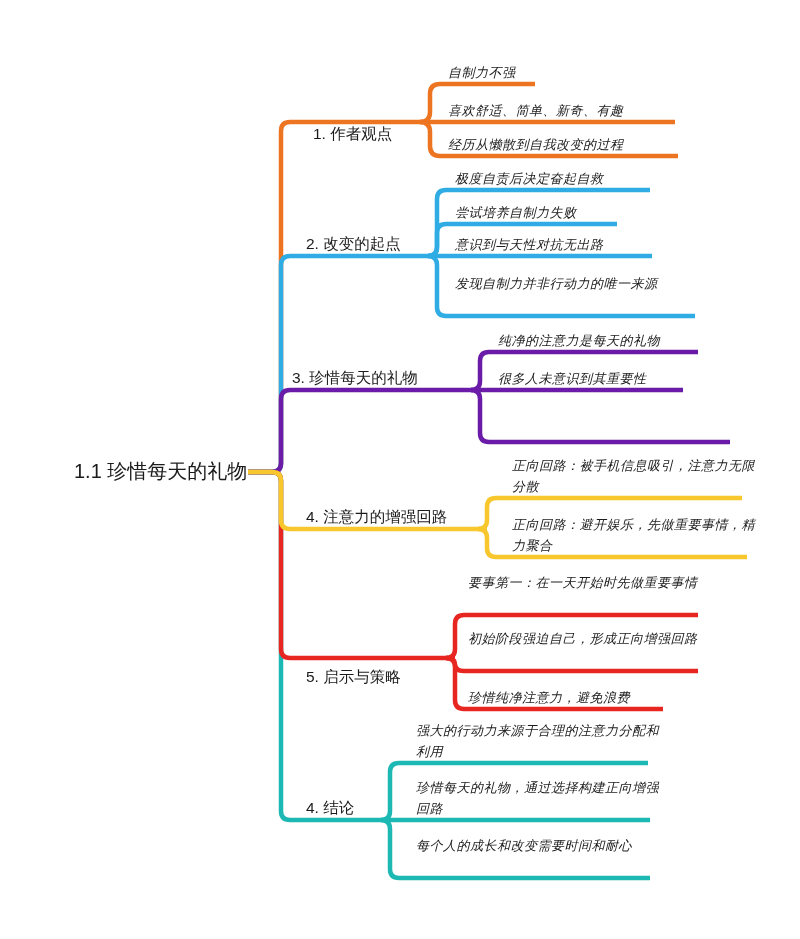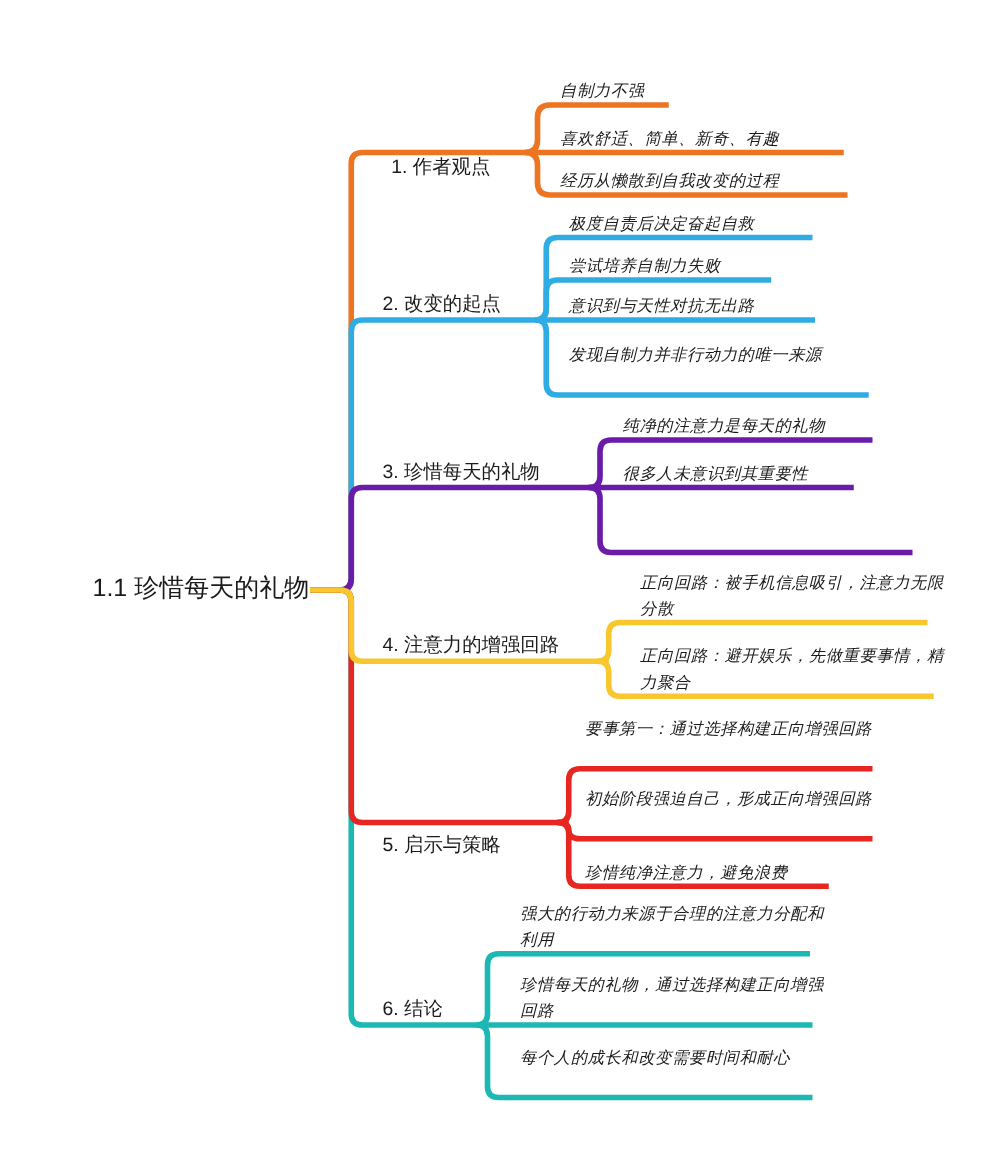--- a/index.html
+++ b/index.html
@@ -26,21 +26,21 @@
     position:absolute;
     left:74px;top:459px;
     font-size:20px;
     line-height:24px;
     white-space:nowrap;
   }
   .lbl{position:absolute;font-size:15.5px;line-height:21px;white-space:nowrap;}
   
   .lbl-1{left:313px;top:99px;margin-top:24px;}
   .lbl-2{left:306px;top:233px;}
-  .lbl-3{left:306px;top:367px;text-align:right;}
+  .lbl-3{left:292px;top:367px;text-align:right;}
   .lbl-4{left:306px;top:506px;}
   .lbl-5{left:306px;top:666px;}
   .lbl-6{left:306px;top:797px;}
   
   .c-1-0{left:448px;top:62px;}
   .c-1-1{left:448px;top:100px;}
   .c-1-2{left:448px;top:134px;}
   
   .c-2-0{left:455px;top:168px;}
   .c-2-1{left:455px;top:202px;}
@@ -96,38 +96,38 @@
     <path d="M478 529 Q487 529 487 538 V548 Q487 557 496 557 H747" stroke="#F8C72E"></path>
   </svg>
 
   <div class="root">1.1 珍惜每天的礼物</div>
 
   <div class="lbl lbl-1">1. 作者观点</div>
   <div class="lbl lbl-2">2. 改变的起点</div>
   <div class="lbl lbl-3">3. 珍惜每天的礼物</div>
   <div class="lbl lbl-4">4. 注意力的增强回路</div>
   <div class="lbl lbl-5">5. 启示与策略</div>
-  <div class="lbl lbl-6">6. 结论</div>
+  <div class="lbl lbl-6">4. 结论</div>
 
   <div class="node c-1-0">自制力不强</div>
   <div class="node c-1-1">喜欢舒适、简单、新奇、有趣</div>
   <div class="node c-1-2">经历从懒散到自我改变的过程</div>
 
   <div class="node c-2-0">极度自责后决定奋起自救</div>
   <div class="node c-2-1">尝试培养自制力失败</div>
   <div class="node c-2-2">意识到与天性对抗无出路</div>
   <div class="node wrap c-2-3">发现自制力并非行动力的唯一来源</div>
 
   <div class="node c-3-0">纯净的注意力是每天的礼物</div>
   <div class="node c-3-1">很多人未意识到其重要性</div>
 
   <div class="node wrap c-4-0">正向回路：被手机信息吸引，注意力无限分散</div>
   <div class="node wrap c-4-1">正向回路：避开娱乐，先做重要事情，精力聚合</div>
 
-  <div class="node wrap c-5-0">要事第一：通过选择构建正向增强回路</div>
+  <div class="node wrap c-5-0">要事第一：在一天开始时先做重要事情</div>
   <div class="node wrap c-5-1">初始阶段强迫自己，形成正向增强回路</div>
   <div class="node wrap c-6-0">强大的行动力来源于合理的注意力分配和利用</div>
 
   <div class="node c-5-2">珍惜纯净注意力，避免浪费</div>
   <div class="node wrap c-6-1">珍惜每天的礼物，通过选择构建正向增强回路</div>
   <div class="node wrap c-6-2">每个人的成长和改变需要时间和耐心</div>
 
 </div>
 
 </body></html>

